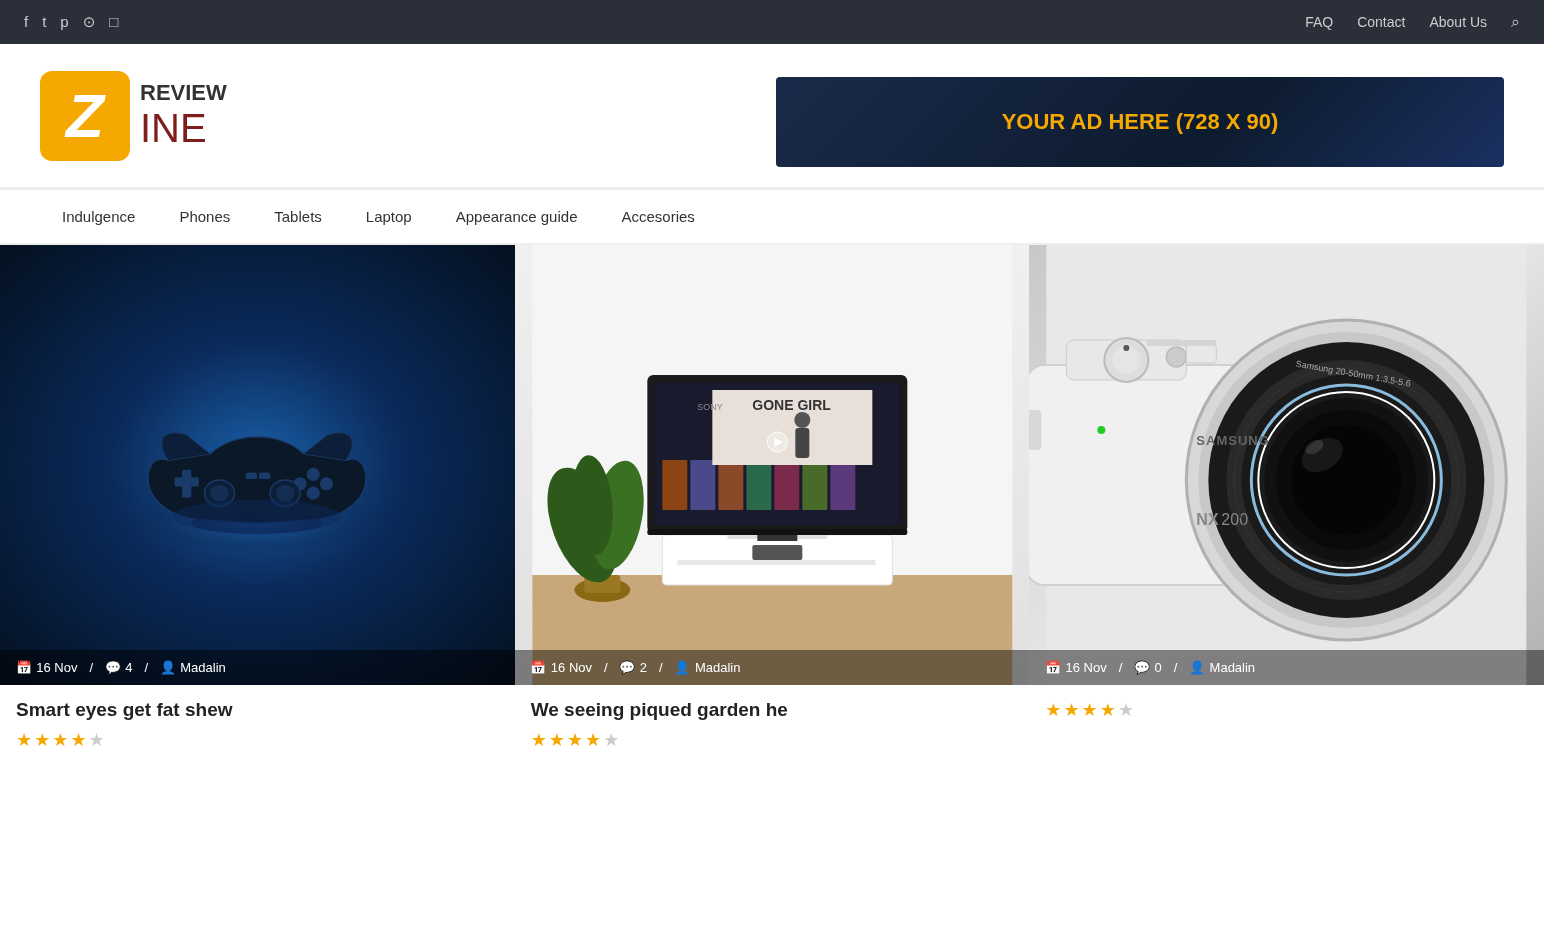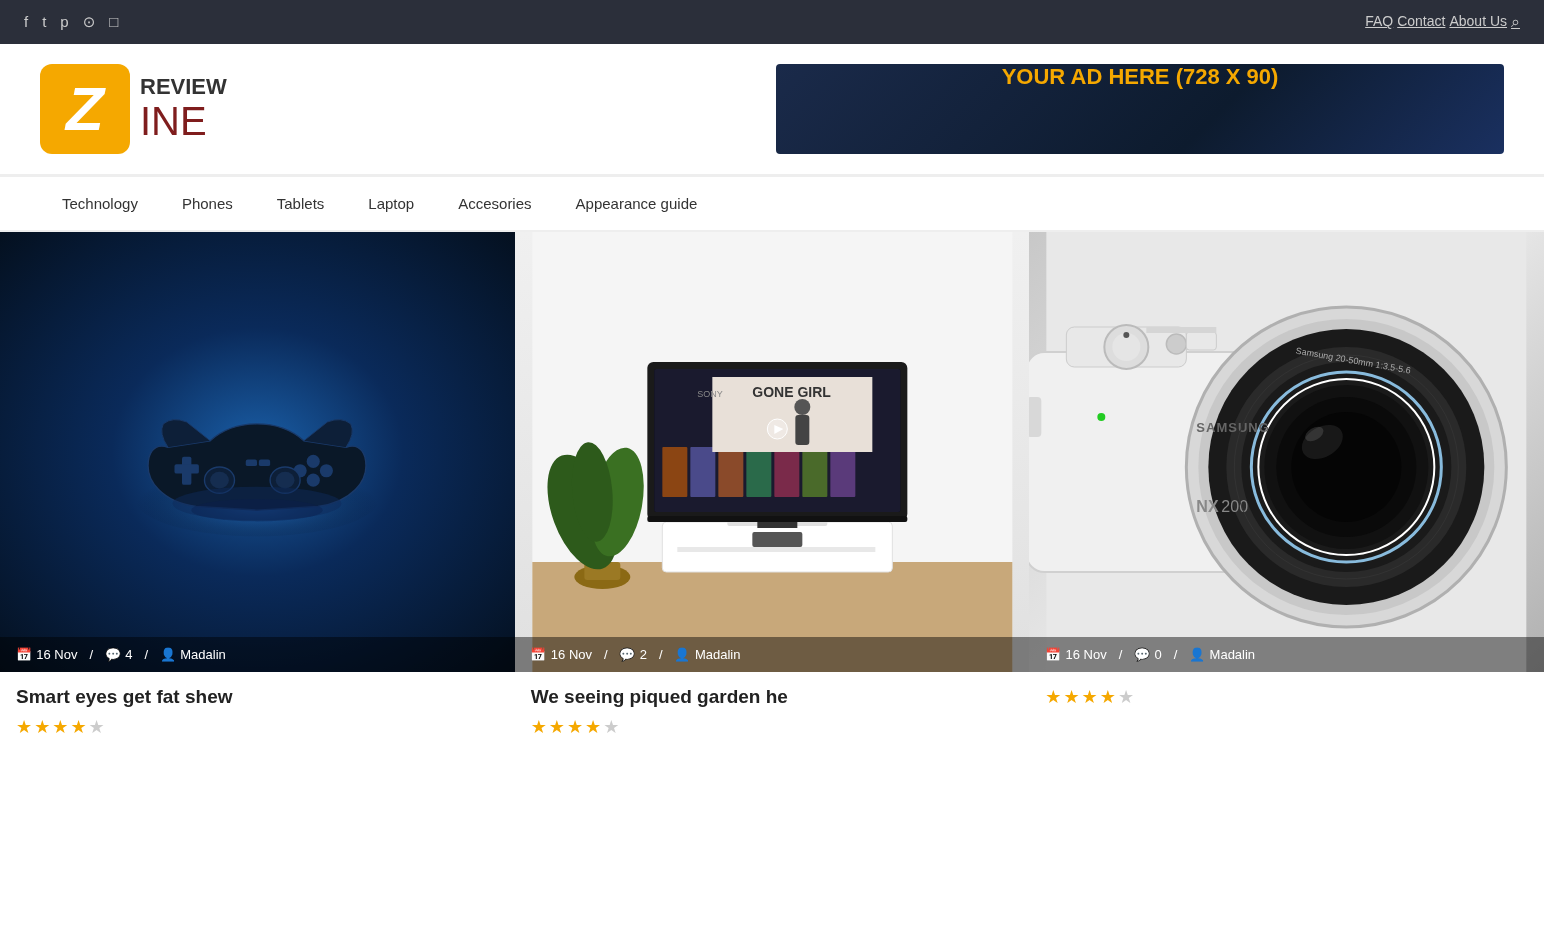--- a/index.html
+++ b/index.html
@@ -10,21 +10,21 @@
       background: #2b2f3a;
       color: #ccc;
       display: flex;
       align-items: center;
       justify-content: space-between;
       padding: 0 24px;
       height: 44px;
     }
     .social-icons { display: flex; gap: 14px; }
     .social-icon { color: #ccc; font-size: 15px; cursor: pointer; }
-    .top-nav { display: flex; gap: 4px; text-decoration: underline; }
+    .top-nav { display: flex; align-items: center; gap: 24px; }
     .top-nav a { color: #ccc; text-decoration: none; font-size: 14px; cursor: pointer; }
     .search-icon-btn { color: #ccc; font-size: 16px; cursor: pointer; }
 
     
     .header {
       display: flex;
       align-items: center;
       justify-content: space-between;
       padding: 20px 40px;
       border-bottom: 1px solid #eee;
@@ -49,23 +49,24 @@
     }
     .logo-text-wrap { margin-left: 10px; line-height: 1.1; }
     .logo-review { font-size: 22px; font-weight: 700; color: #333; }
     .logo-ine { font-size: 40px; font-weight: 400; color: #7f1d1d; }
 
     .ad-banner {
       background: linear-gradient(135deg, #1a2a4a 0%, #0d1b2e 60%, #1a3060 100%);
       width: 728px;
       height: 90px;
       display: flex;
-      align-items: flex-start;
+      align-items: center;
       justify-content: center;
       border-radius: 4px;
+      margin-top: 13px;
     }
     .ad-text { color: #fff; font-size: 22px; font-weight: 600; }
     .ad-text span { color: #f5a800; }
 
     
     .main-nav {
       border-top: 2px solid #eee;
       border-bottom: 2px solid #eee;
       padding: 0 40px;
     }
@@ -171,36 +172,36 @@
   <div class="ad-banner">
     <span class="ad-text">
       <span>YOUR AD HERE </span><span style="color:#f5a800;">(728 X 90)</span>
     </span>
   </div>
 </div>
 
 <nav class="main-nav">
   <ul>
     <li>
-        <a>Technology</a>
+        <a>Indulgence</a>
       </li>
     <li>
         <a>Phones</a>
       </li>
     <li>
         <a>Tablets</a>
       </li>
     <li>
         <a>Laptop</a>
       </li>
     <li>
+        <a>Appearance guide</a>
+      </li>
+    <li>
         <a>Accesories</a>
-      </li>
-    <li>
-        <a>Appearance guide</a>
       </li>
   </ul>
 </nav>
 
 <div class="article-grid">
 
   <div class="article-card">
     <div class="img-wrap">
       <div class="img-placeholder card-1-bg">
 

